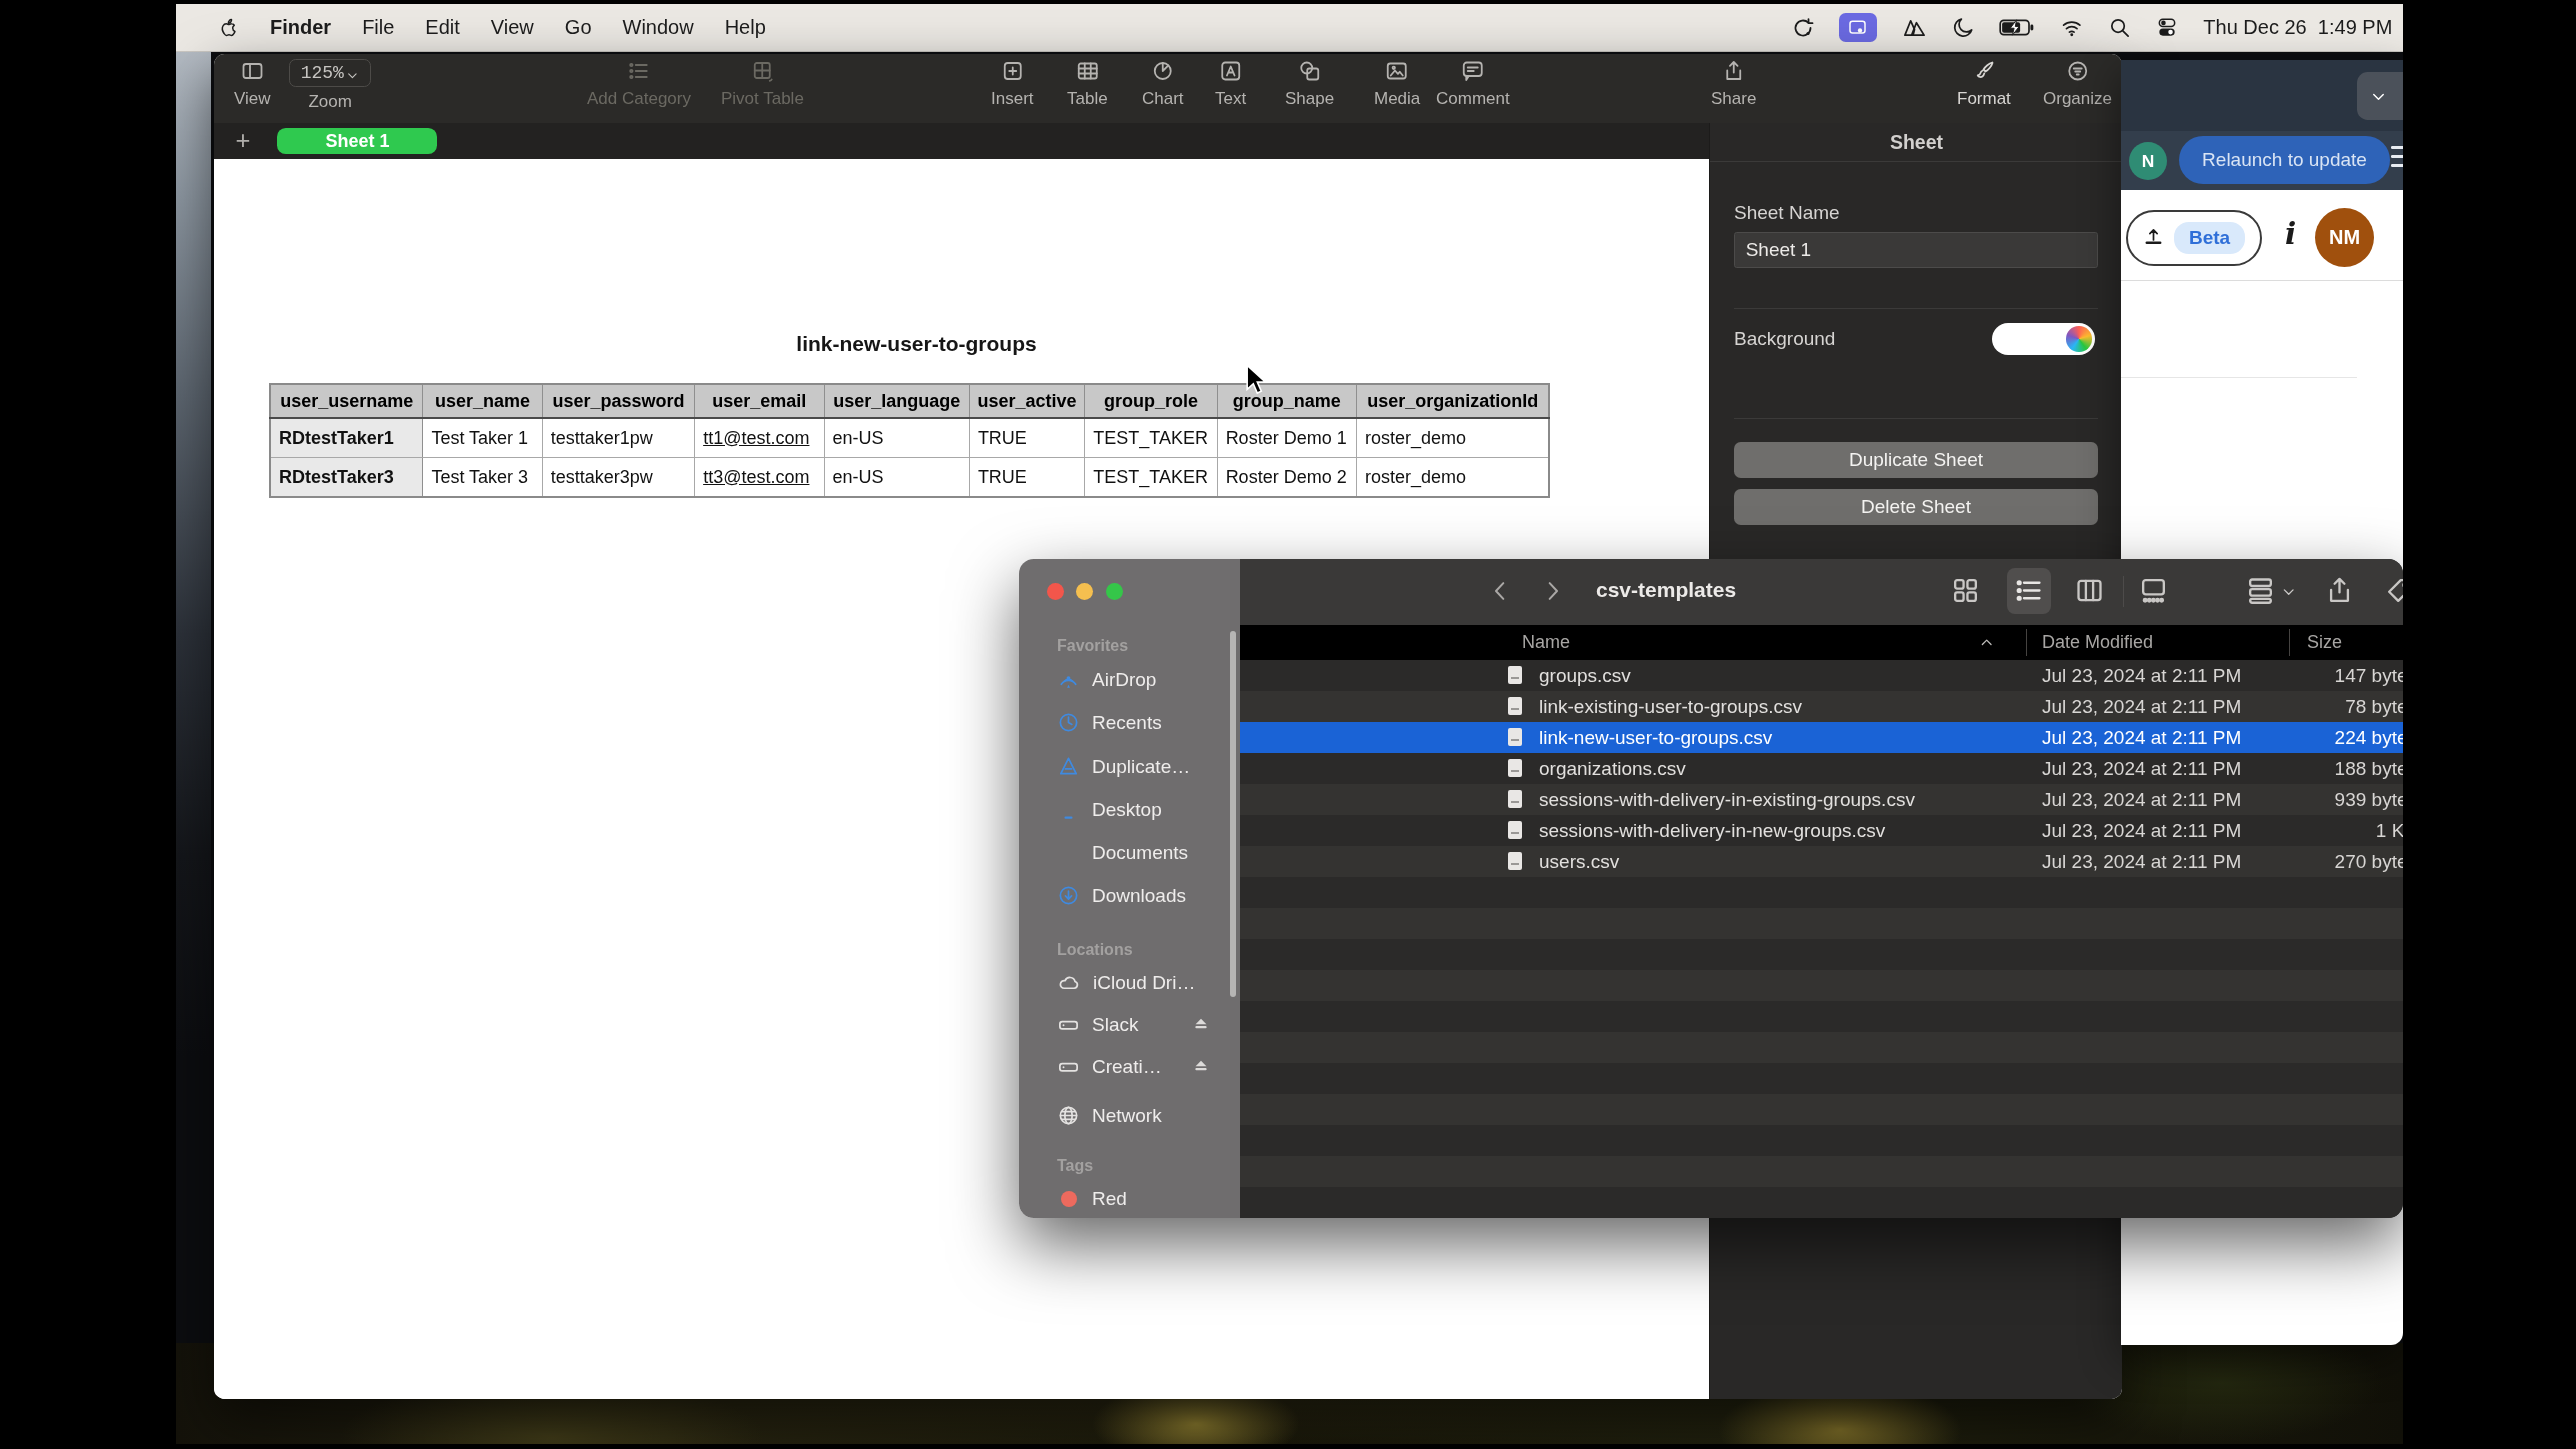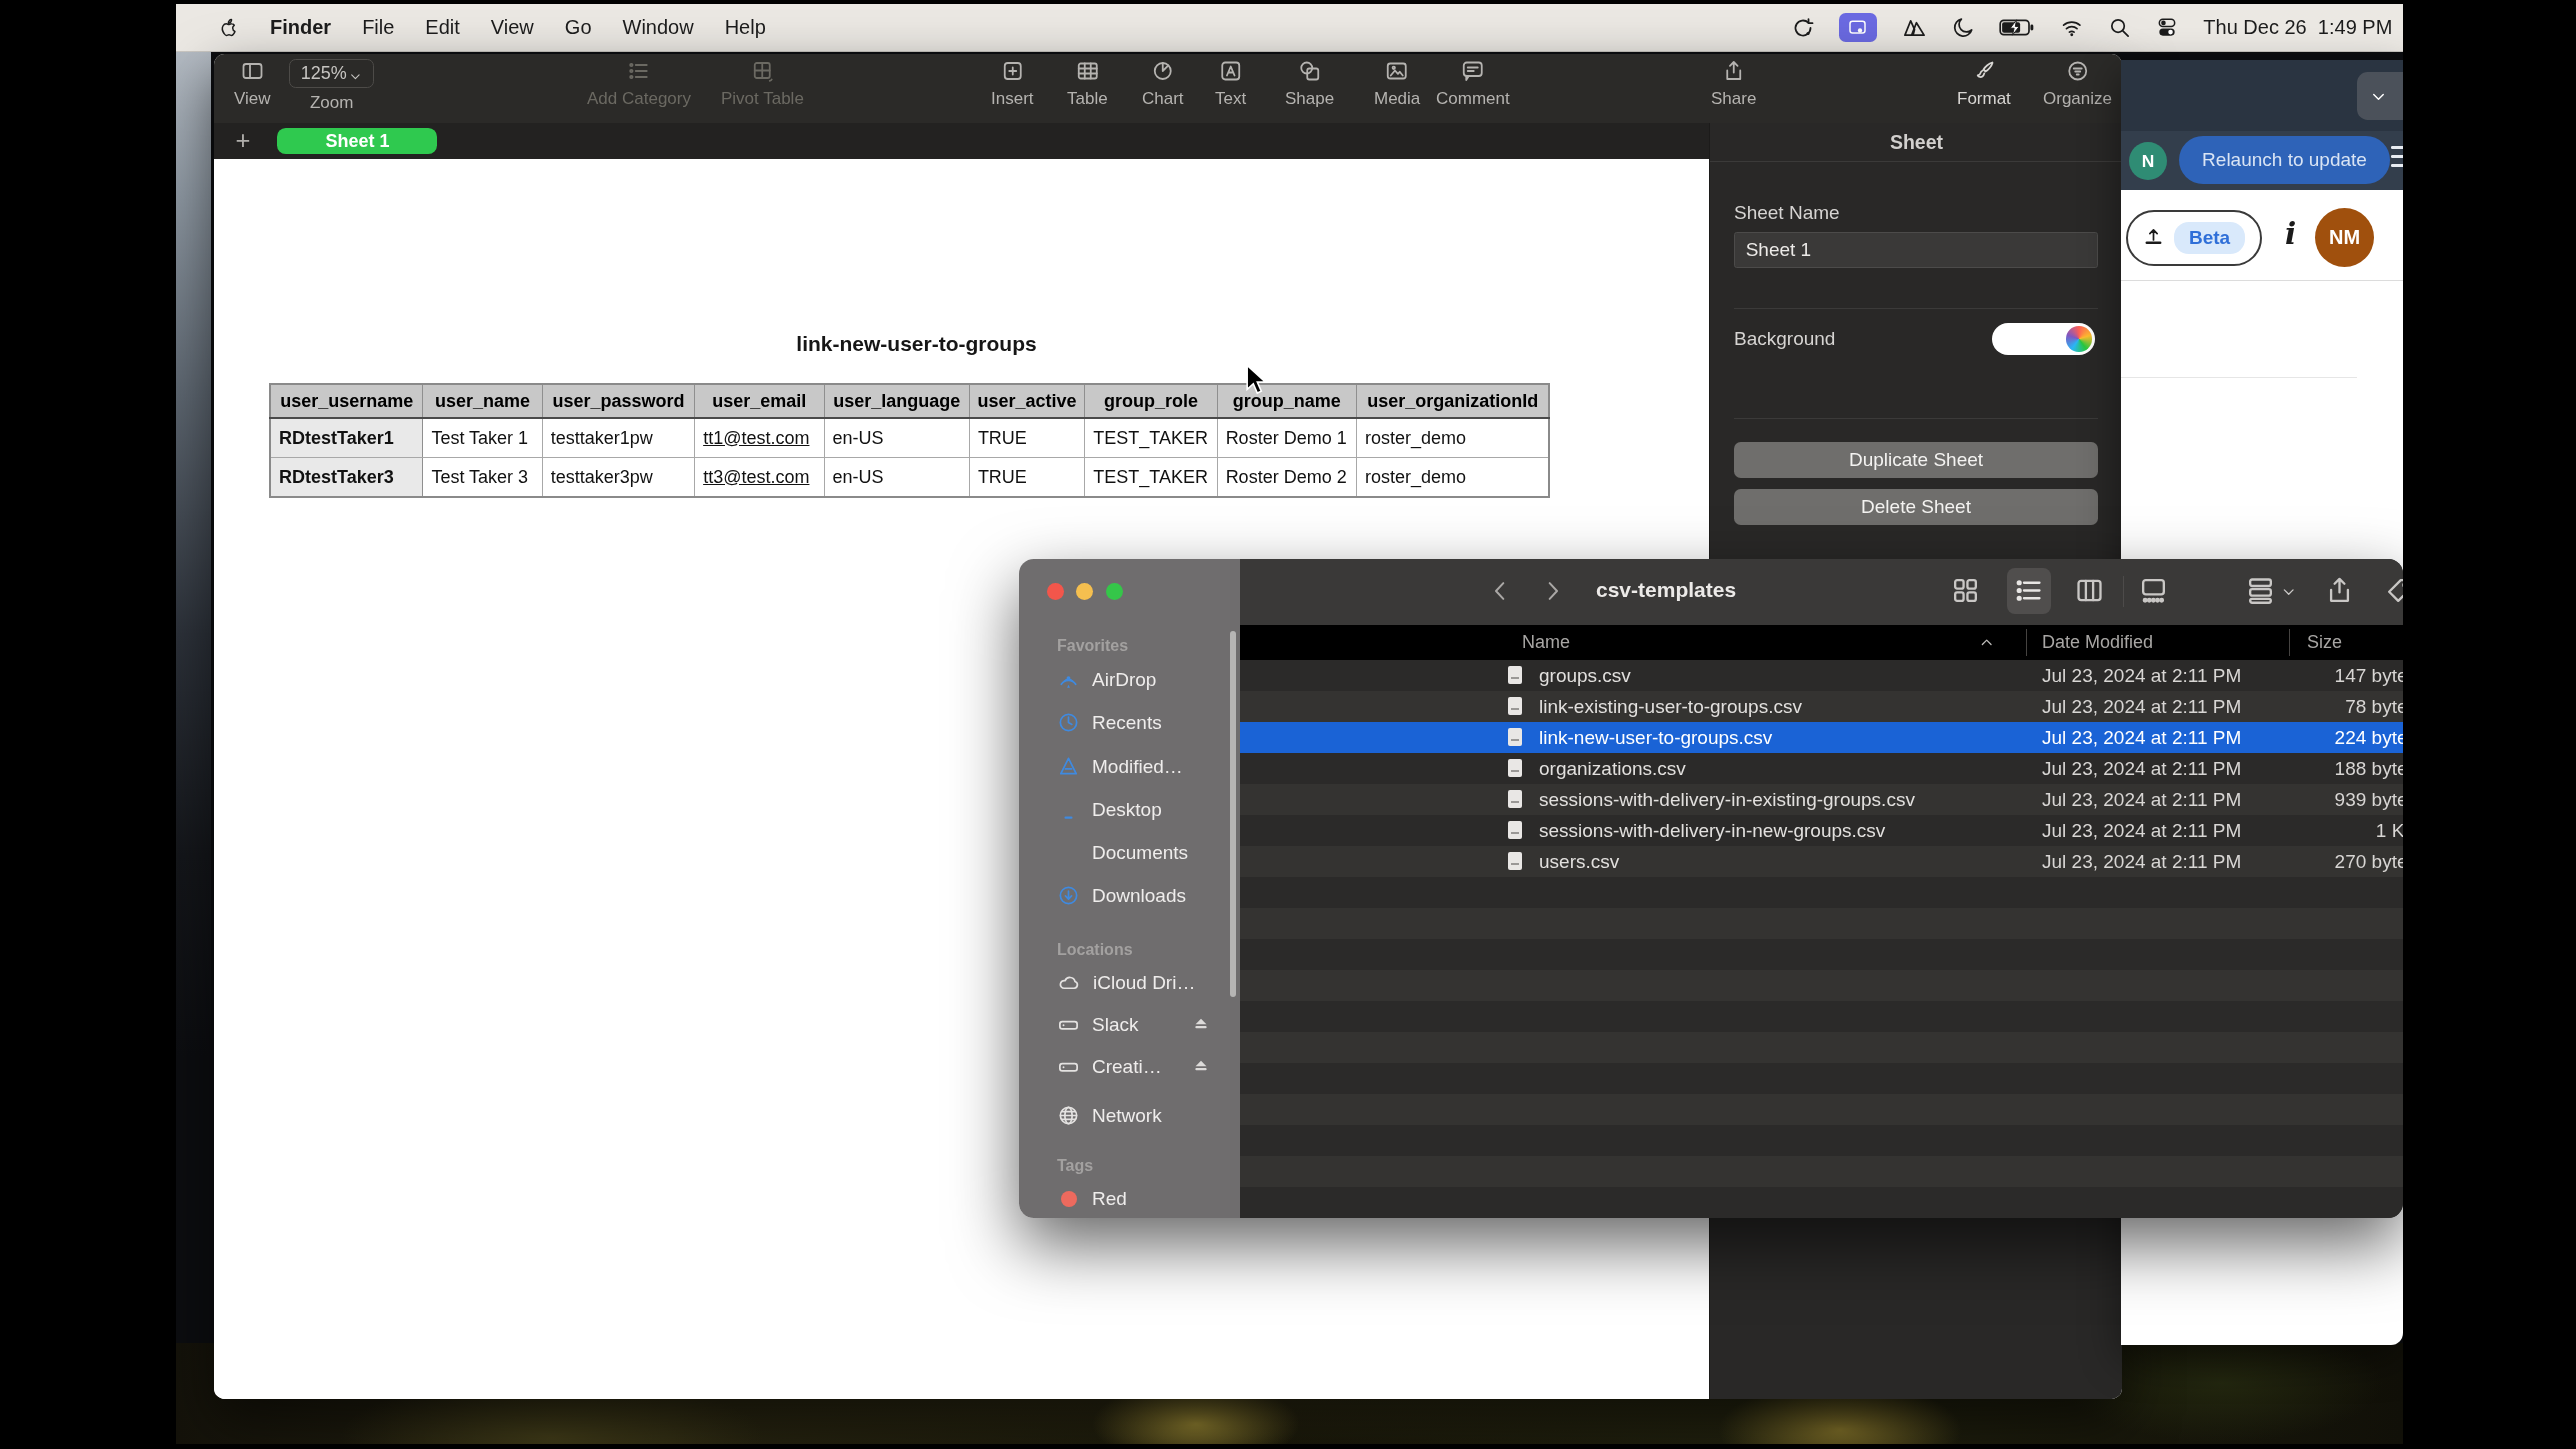--- a/index.html
+++ b/index.html
@@ -31,21 +31,21 @@
       linear-gradient(90deg,#14120a 0%,#262310 22%,#33301430 50%,#20200e 72%,#111008 100%),
       linear-gradient(180deg,#191709 0%,#242110 55%,#131207 100%);}
   
   #numbers{left:38px;top:50px;width:1908px;height:1345px;background:#fff;border-radius:10.7px;
     overflow:hidden;box-shadow:0 20px 54px rgba(0,0,0,.55);}
   #nb-toolbar{left:0;top:0;width:1908px;height:69px;background:#2b2a28;color:#b5b3b0;}
   .tbi{position:absolute;top:5.4px;display:flex;flex-direction:column;align-items:center;gap:5.4px;color:#b5b3b0;}
   .tbi .lbl{font-size:17px;}
   .tbi.dim{color:#6b6962;}
   .zoom-pill{border:1.3px solid #4d4b48;border-radius:6.7px;padding:2.7px 10.7px;font-size:18px;color:#c6c4c1;
-    display:flex;align-items:flex-end;gap:1px;}
+    display:flex;align-items:flex-end;gap:1px;font-family:Liberation Mono, monospace;}
   .fmt-bg{position:absolute;left:-17.4px;top:-4px;width:78px;height:44px;background:#403e3b;border-radius:8px;z-index:-1;}
   #nb-tabbar{left:0;top:69px;width:1908px;height:36px;background:#232221;display:flex;align-items:center;}
   #tab-add{color:#b0aeab;font-size:25.5px;margin-left:21.5px;line-height:1;}
   #sheet-tab{margin-left:27px;width:160px;height:25.5px;background:#2fc94f;border-radius:8.7px;color:#fff;
     font-size:18px;font-weight:600;display:flex;align-items:center;justify-content:center;}
   #nb-canvas{left:0;top:105px;width:1495px;height:1240px;background:#ffffff;}
   #canvas-title{left:0;top:173px;width:1405px;text-align:center;font-size:21px;font-weight:600;color:#161616;}
   
   #sheet-table{left:55px;top:224px;border-collapse:collapse;border:2px solid #8a8a8a;}
   #sheet-table th{background:#c8c8c8;color:#000;font-size:18px;font-weight:700;border:0.7px solid #8f8f8f;
@@ -441,21 +441,21 @@
             </span>
         <span>Recents</span>
       </div>
       <div class="sb-item" style="top:196px;">
         <span class="si">
               <svg class="ic" width="23" height="23" viewBox="0 0 24 24" stroke-width="2">
                 <path d="M12 3.5 20 19.5H4Z"></path>
                 <path d="M8.8 14.5h6.4"></path>
               </svg>
             </span>
-        <span>Modified…</span>
+        <span>Duplicate…</span>
       </div>
       <div class="sb-item" style="top:239px;">
         <span class="si">
               <svg class="ic" width="23" height="23" viewBox="0 0 24 24" stroke-width="2" fill="currentColor">
                 <rect x="3" y="5" width="18" height="12" rx="2" stroke="none"></rect>
                 <path d="M9 20.5h6" stroke-width="2.4"></path>
               </svg>
             </span>
         <span>Desktop</span>
       </div>

